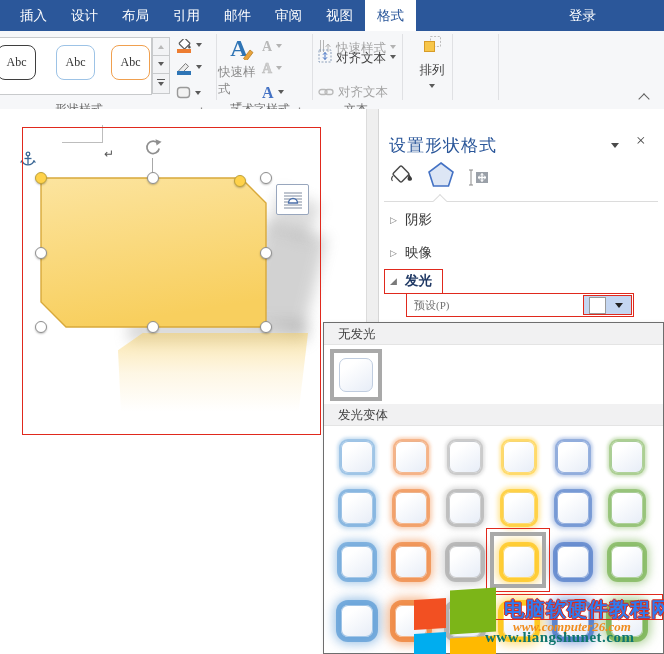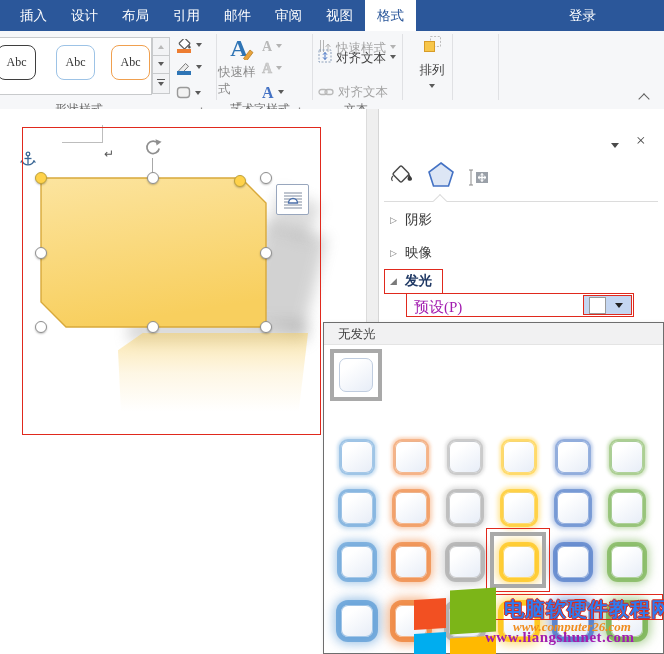--- a/index.html
+++ b/index.html
@@ -54,40 +54,40 @@
   .pane-dd{position:absolute;left:232px;top:34px;width:0;height:0;border:4.5px solid transparent;border-top:5px solid #4a4a4a;}
   .pane-x{position:absolute;left:257px;top:22px;font-size:17px;color:#4a4a4a;}
   .paneicons{position:absolute;left:10px;top:52px;display:flex;gap:12px;align-items:flex-end;}
   .panediv{position:absolute;left:5px;top:92px;width:274px;height:1px;background:#dcdcdc;}
   .notch{position:absolute;left:56px;top:87px;width:9px;height:9px;background:#fff;border-top:1px solid #dcdcdc;border-left:1px solid #dcdcdc;transform:rotate(45deg);}
   .sectrow{position:absolute;left:11px;font-size:13.5px;color:#3a3a3a;display:flex;align-items:center;gap:8px;white-space:nowrap;}
   .sectrow .mk{font-size:9px;color:#7a7a7a;}
   .sectrow.hl{border:1px solid #e0291d;padding:2px 10px 3px 5px;left:5px;}
   .sectrow.hl .lb{font-weight:bold;color:#1f3864;}
   .presetrow{position:absolute;left:27px;top:184px;width:228px;height:24px;border:1px solid #e0291d;box-sizing:border-box;}
-  .presetlbl{position:absolute;left:7px;top:4px;font-size:15px;color:#a21caf;}
+  .presetlbl{position:absolute;left:7px;top:4px;font-size:11px;color:#737373;}
   .presetbtn{position:absolute;right:1px;top:1px;width:49px;height:20px;background:#c4d6f1;border:1px solid #e0291d;box-sizing:border-box;display:flex;align-items:center;}
   .presetswatch{width:15px;height:15px;background:#fff;border:1px solid #9a9a9a;margin-left:5px;}
   .presetarrow{width:0;height:0;border:4px solid transparent;border-top:5px solid #222;margin-left:9px;margin-top:4px;}
   
   #glowmenu{position:absolute;left:323px;top:322px;width:341px;height:332px;background:#fff;border:1px solid #6e6e6e;box-sizing:border-box;z-index:40;box-shadow:3px 3px 6px rgba(0,0,0,.18);}
   .menuhdr{position:absolute;left:0;width:339px;height:22px;background:#f1f1f2;border-bottom:1px solid #e4e4e4;font-size:12.5px;color:#3f3f3f;line-height:22px;padding-left:14px;box-sizing:border-box;}
   .noglow-frame{position:absolute;left:6px;top:26px;width:52px;height:52px;border:4px solid #a9a9a9;box-sizing:border-box;background:#fff;}
   .glowglyph{border-radius:7px;background:linear-gradient(145deg,#ffffff 25%,#e7edf7 100%);}
   .swatch{position:absolute;width:30px;height:30px;border-radius:7px;background:linear-gradient(145deg,#ffffff 25%,#e7edf7 100%);z-index:41;}
   .selframe{position:absolute;left:166px;top:209px;width:56px;height:56px;border:4px solid #a9a9a9;box-sizing:border-box;z-index:43;}
   .redbox{position:absolute;border:1px solid #e0291d;box-sizing:border-box;z-index:44;}
   .tooltip-text{position:absolute;left:176px;top:277px;font-size:11.5px;color:#8f8f8f;z-index:41;white-space:nowrap;}
   
   #watermark{position:absolute;left:0;top:0;z-index:60;pointer-events:none;}
   .wsq{position:absolute;}
   .wm-site{position:absolute;left:504px;top:596px;font-size:20px;font-weight:bold;color:#2e7cf0;letter-spacing:1px;white-space:nowrap;
            text-shadow:1px 0 #d8281c,-1px 0 #d8281c,0 1px #d8281c,0 -1px #d8281c;}
   .wm-url1{position:absolute;left:513px;top:619px;font-size:13px;font-weight:bold;font-style:italic;color:#f08c1e;white-space:nowrap;}
-  .wm-url2{position:absolute;left:485px;top:629px;font-size:15px;font-weight:bold;color:#a21caf;letter-spacing:.5px;white-space:nowrap;}
+  .wm-url2{position:absolute;left:485px;top:629px;font-size:15px;font-weight:bold;color:#0f766e;letter-spacing:.5px;white-space:nowrap;}
 </style>
 </head>
 <body>
 
 <div id="app">
 
   <div id="tabbar">
     <div id="ribbon-tabs">
         <div class="tab">插入</div>
         <div class="tab">设计</div>
@@ -291,20 +291,21 @@
           </g>
         <path d="M5.5 12 a4.5 4.5 0 0 1 9 0 z" fill="#fff" stroke="#4a6ea9" stroke-width="1.3"></path>
       </svg>
     </div>
 
     <div class="redrect"></div>
   </div>
 
   <div class="splitter"></div>
   <div id="pane">
+    <div class="panetitle">设置形状格式</div>
     <span class="pane-dd"></span>
     <span class="pane-x">×</span>
 
     <div class="paneicons">
       <span>
         <svg width="26" height="24" viewBox="0 0 26 24">
             <rect x="6" y="4" width="12" height="12" rx="1.5" transform="rotate(-45 12 10)" fill="#fdfdfd" stroke="#4a4a4a" stroke-width="1.5"></rect>
             <path d="M20 10 l2.8 4 a2.2 2.2 0 1 1 -4.3 .5 z" fill="#3a3a3a"></path>
             <path d="M4 12 q-2.5 2.5 -.5 5" fill="none" stroke="#4a4a4a" stroke-width="1.2"></path>
           </svg>
@@ -348,20 +349,21 @@
         <span class="presetarrow"></span>
       </span>
     </div>
   </div>
 
   <div id="glowmenu">
     <div class="menuhdr" style="top:0">无发光</div>
     <div class="noglow-frame">
       <span class="glowglyph" style="position:absolute;left:5px;top:5px;width:32px;height:32px;border:1px solid #c0cde0;display:block;"></span>
     </div>
+    <div class="menuhdr" style="top:81px">发光变体</div>
 
     <div id="glow-grid">
         <div class="swatch" style="left: 17px; top: 118px; border: 1px solid rgba(91, 155, 213, 0.55); box-shadow: rgba(91, 155, 213, 0.4) 0px 0px 0px 2px, rgba(91, 155, 213, 0.3) 0px 0px 3px 4px;"></div>
         <div class="swatch" style="left: 17px; top: 169px; border: 1px solid rgba(91, 155, 213, 0.55); box-shadow: rgba(91, 155, 213, 0.55) 0px 0px 0px 3px, rgba(91, 155, 213, 0.4) 0px 0px 5px 5px;"></div>
         <div class="swatch" style="left: 17px; top: 223px; border: 1px solid rgba(91, 155, 213, 0.55); box-shadow: rgba(91, 155, 213, 0.65) 0px 0px 0px 4px, rgba(91, 155, 213, 0.5) 0px 0px 8px 6px;"></div>
         <div class="swatch" style="left: 17px; top: 282px; border: 1px solid rgba(91, 155, 213, 0.55); box-shadow: rgba(91, 155, 213, 0.75) 0px 0px 0px 5px, rgba(91, 155, 213, 0.6) 0px 0px 11px 7px;"></div>
         <div class="swatch" style="left: 71px; top: 118px; border: 1px solid rgba(237, 125, 49, 0.55); box-shadow: rgba(237, 125, 49, 0.4) 0px 0px 0px 2px, rgba(237, 125, 49, 0.3) 0px 0px 3px 4px;"></div>
         <div class="swatch" style="left: 71px; top: 169px; border: 1px solid rgba(237, 125, 49, 0.55); box-shadow: rgba(237, 125, 49, 0.55) 0px 0px 0px 3px, rgba(237, 125, 49, 0.4) 0px 0px 5px 5px;"></div>
         <div class="swatch" style="left: 71px; top: 223px; border: 1px solid rgba(237, 125, 49, 0.55); box-shadow: rgba(237, 125, 49, 0.65) 0px 0px 0px 4px, rgba(237, 125, 49, 0.5) 0px 0px 8px 6px;"></div>
         <div class="swatch" style="left: 71px; top: 282px; border: 1px solid rgba(237, 125, 49, 0.55); box-shadow: rgba(237, 125, 49, 0.75) 0px 0px 0px 5px, rgba(237, 125, 49, 0.6) 0px 0px 11px 7px;"></div>

